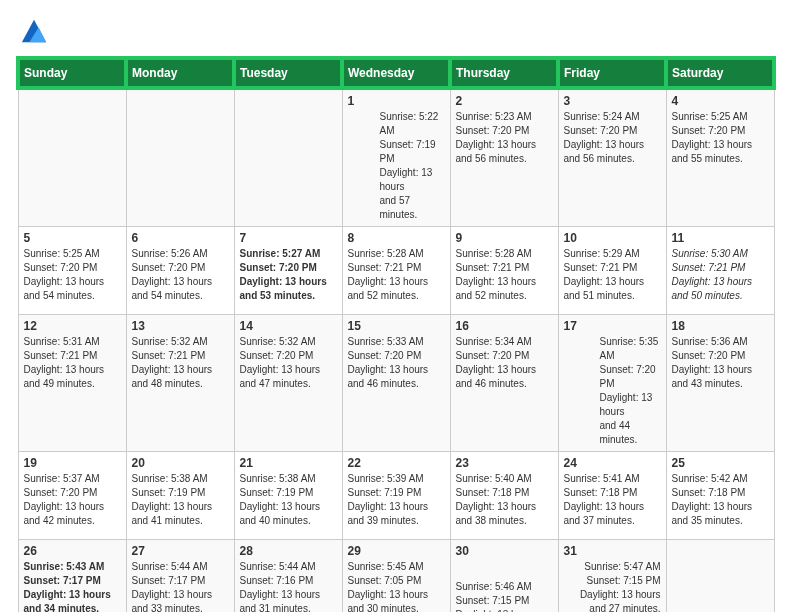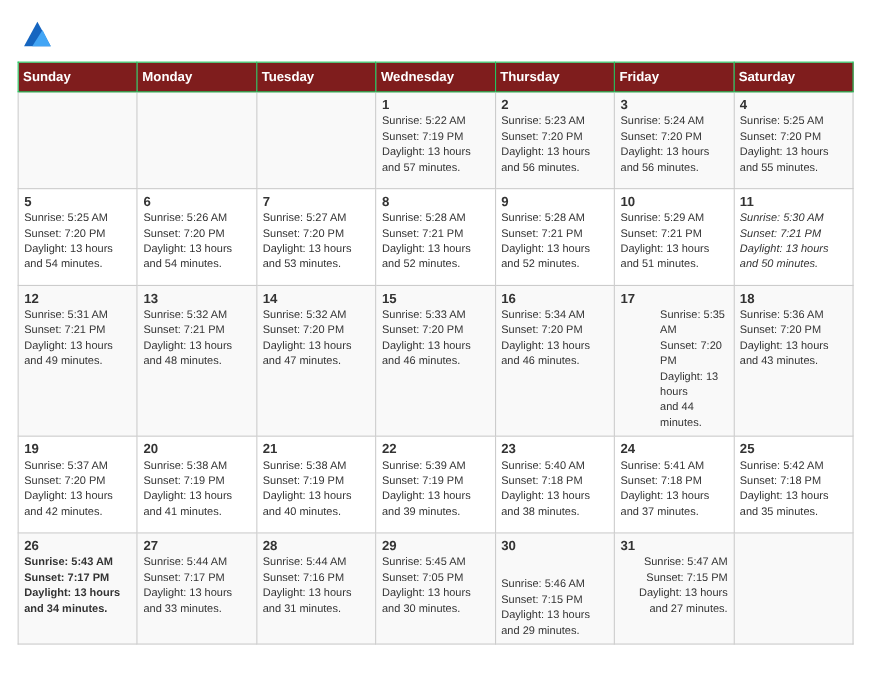--- a/index.html
+++ b/index.html
@@ -51,27 +51,27 @@
     .location {
       font-size: 14px;
       color: #444;
     }
     table {
       width: 100%;
       border-collapse: collapse;
       table-layout: fixed;
     }
     thead th {
-      background-color: #7f1d1d;
+      background-color: #15803d;
       color: #fff;
       font-size: 12px;
       font-weight: bold;
       padding: 6px 4px;
       text-align: left;
-      border: 1px solid #22c55e;
+      border: 4px solid #22c55e;
     }
     tbody td {
       vertical-align: top;
       border: 1px solid #ccc;
       padding: 4px 5px;
       font-size: 10px;
       color: #333;
       background: #fff;
       height: 88px;
     }
@@ -121,21 +121,21 @@
         <th>Saturday</th>
       </tr>
   </thead>
   <tbody id="calendar-body">
   <tr>
         <td></td>
         <td></td>
         <td></td>
         <td>
           <span class="day-number">1</span>
-          <div class="day-info" style="white-space: pre-line;">Sunrise: 5:22 AM
+          <div class="day-info" style="white-space: pre-line; margin-left: 32px;">Sunrise: 5:22 AM
 Sunset: 7:19 PM
 Daylight: 13 hours
 and 57 minutes.</div>
         </td>
         <td>
           <span class="day-number">2</span>
           <div class="day-info" style="white-space: pre-line;">Sunrise: 5:23 AM
 Sunset: 7:20 PM
 Daylight: 13 hours
 and 56 minutes.</div>
@@ -165,21 +165,21 @@
         </td>
         <td>
           <span class="day-number">6</span>
           <div class="day-info" style="white-space: pre-line;">Sunrise: 5:26 AM
 Sunset: 7:20 PM
 Daylight: 13 hours
 and 54 minutes.</div>
         </td>
         <td>
           <span class="day-number">7</span>
-          <div class="day-info" style="white-space: pre-line;">Sunrise: 5:27 AM
+          <div class="day-info" style="white-space: pre-line; font-weight: bold;">Sunrise: 5:27 AM
 Sunset: 7:20 PM
 Daylight: 13 hours
 and 53 minutes.</div>
         </td>
         <td>
           <span class="day-number">8</span>
           <div class="day-info" style="white-space: pre-line;">Sunrise: 5:28 AM
 Sunset: 7:21 PM
 Daylight: 13 hours
 and 52 minutes.</div>

